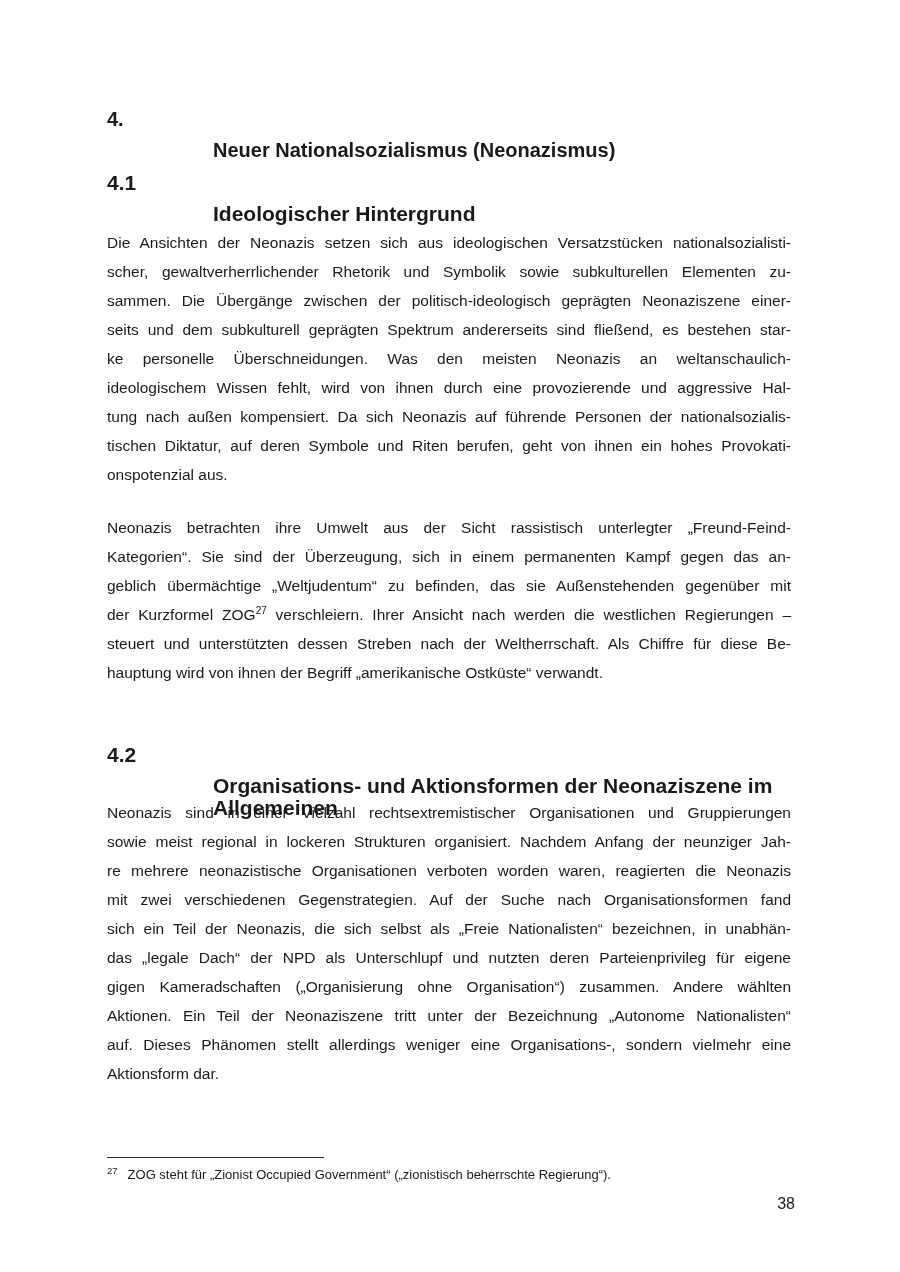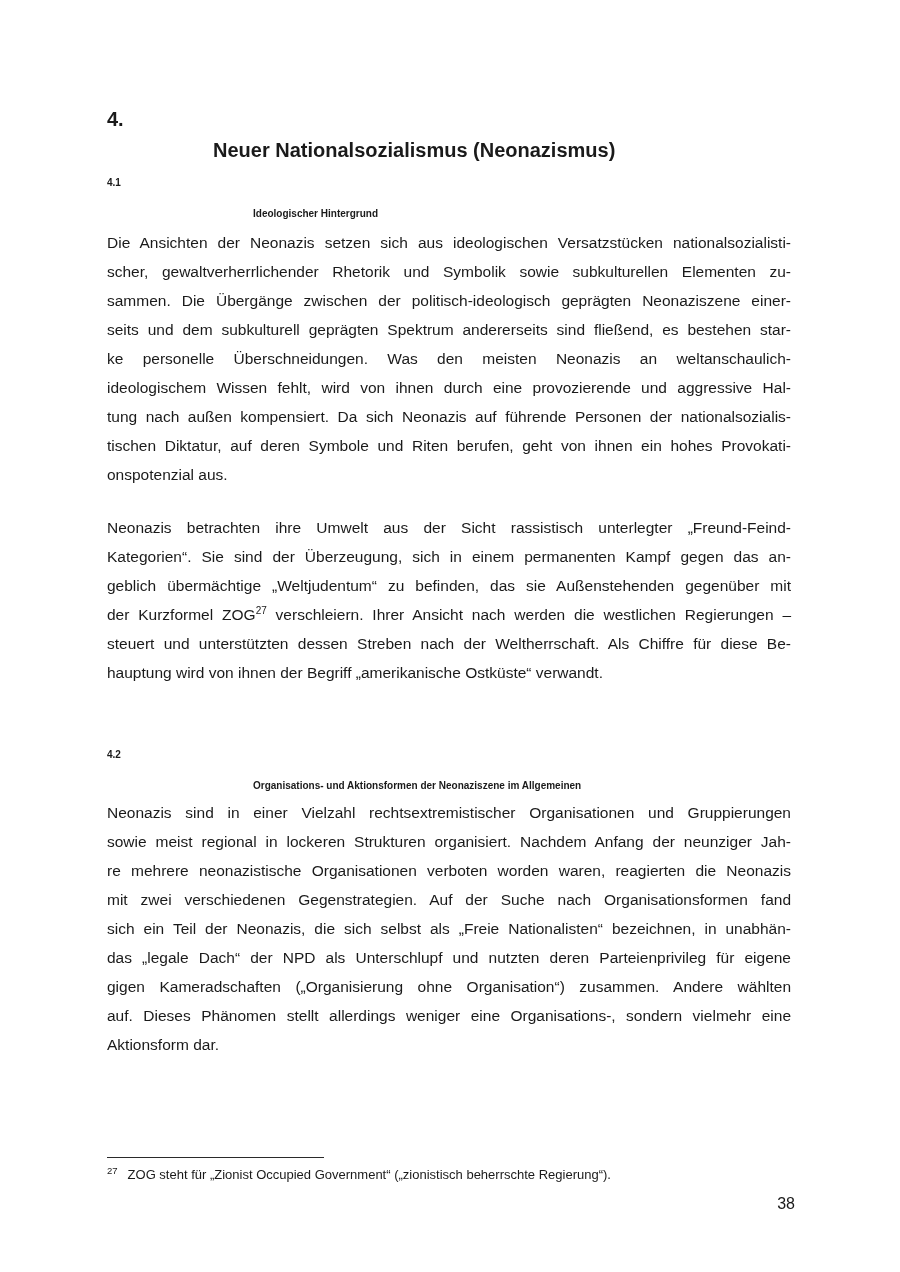--- a/index.html
+++ b/index.html
@@ -23,25 +23,24 @@
     left: 107px;
     top: 106px;
     width: 684px;
     font-size: 20px;
     font-weight: bold;
     line-height: 26px;
     display: flex;
   }
   .h2 {
     width: 684px;
-    font-size: 10px;
+    font-size: 21px;
     font-weight: bold;
     line-height: 22px;
     display: flex;
-    gap: 40px;
   }
   .h2.h41 { left: 107px; top: 172px; }
   .h2.h42 { left: 107px; top: 744px; }
   .sec-num { flex: 0 0 106px; }
   .sec-title { flex: 1 1 auto; margin-top: 31px; }
 
   
   .para {
     left: 107px;
     width: 684px;
@@ -139,20 +138,21 @@
   </div>
 
   <div class="abs para p3">
       <div class="line">Neonazis sind in einer Vielzahl rechtsextremistischer Organisationen und Gruppierungen</div>
       <div class="line">sowie meist regional in lockeren Strukturen organisiert. Nachdem Anfang der neunziger Jah-</div>
       <div class="line">re mehrere neonazistische Organisationen verboten worden waren, reagierten die Neonazis</div>
       <div class="line">mit zwei verschiedenen Gegenstrategien. Auf der Suche nach Organisationsformen fand</div>
       <div class="line">sich ein Teil der Neonazis, die sich selbst als „Freie Nationalisten“ bezeichnen, in unabhän-</div>
       <div class="line">das „legale Dach“ der NPD als Unterschlupf und nutzten deren Parteienprivileg für eigene</div>
       <div class="line">gigen Kameradschaften („Organisierung ohne Organisation“) zusammen. Andere wählten</div>
+      <div class="line">Aktionen. Ein Teil der Neonaziszene tritt unter der Bezeichnung „Autonome Nationalisten“</div>
       <div class="line">auf. Dieses Phänomen stellt allerdings weniger eine Organisations-, sondern vielmehr eine</div>
       <div class="line last">Aktionsform dar.</div>
     </div>
 
   <div class="abs footnote-sep"></div>
 
   <div class="abs footnote">
     <span class="fn-marker">27</span><span>ZOG steht für „Zionist Occupied Government“ („zionistisch beherrschte Regierung“).</span>
   </div>
 

